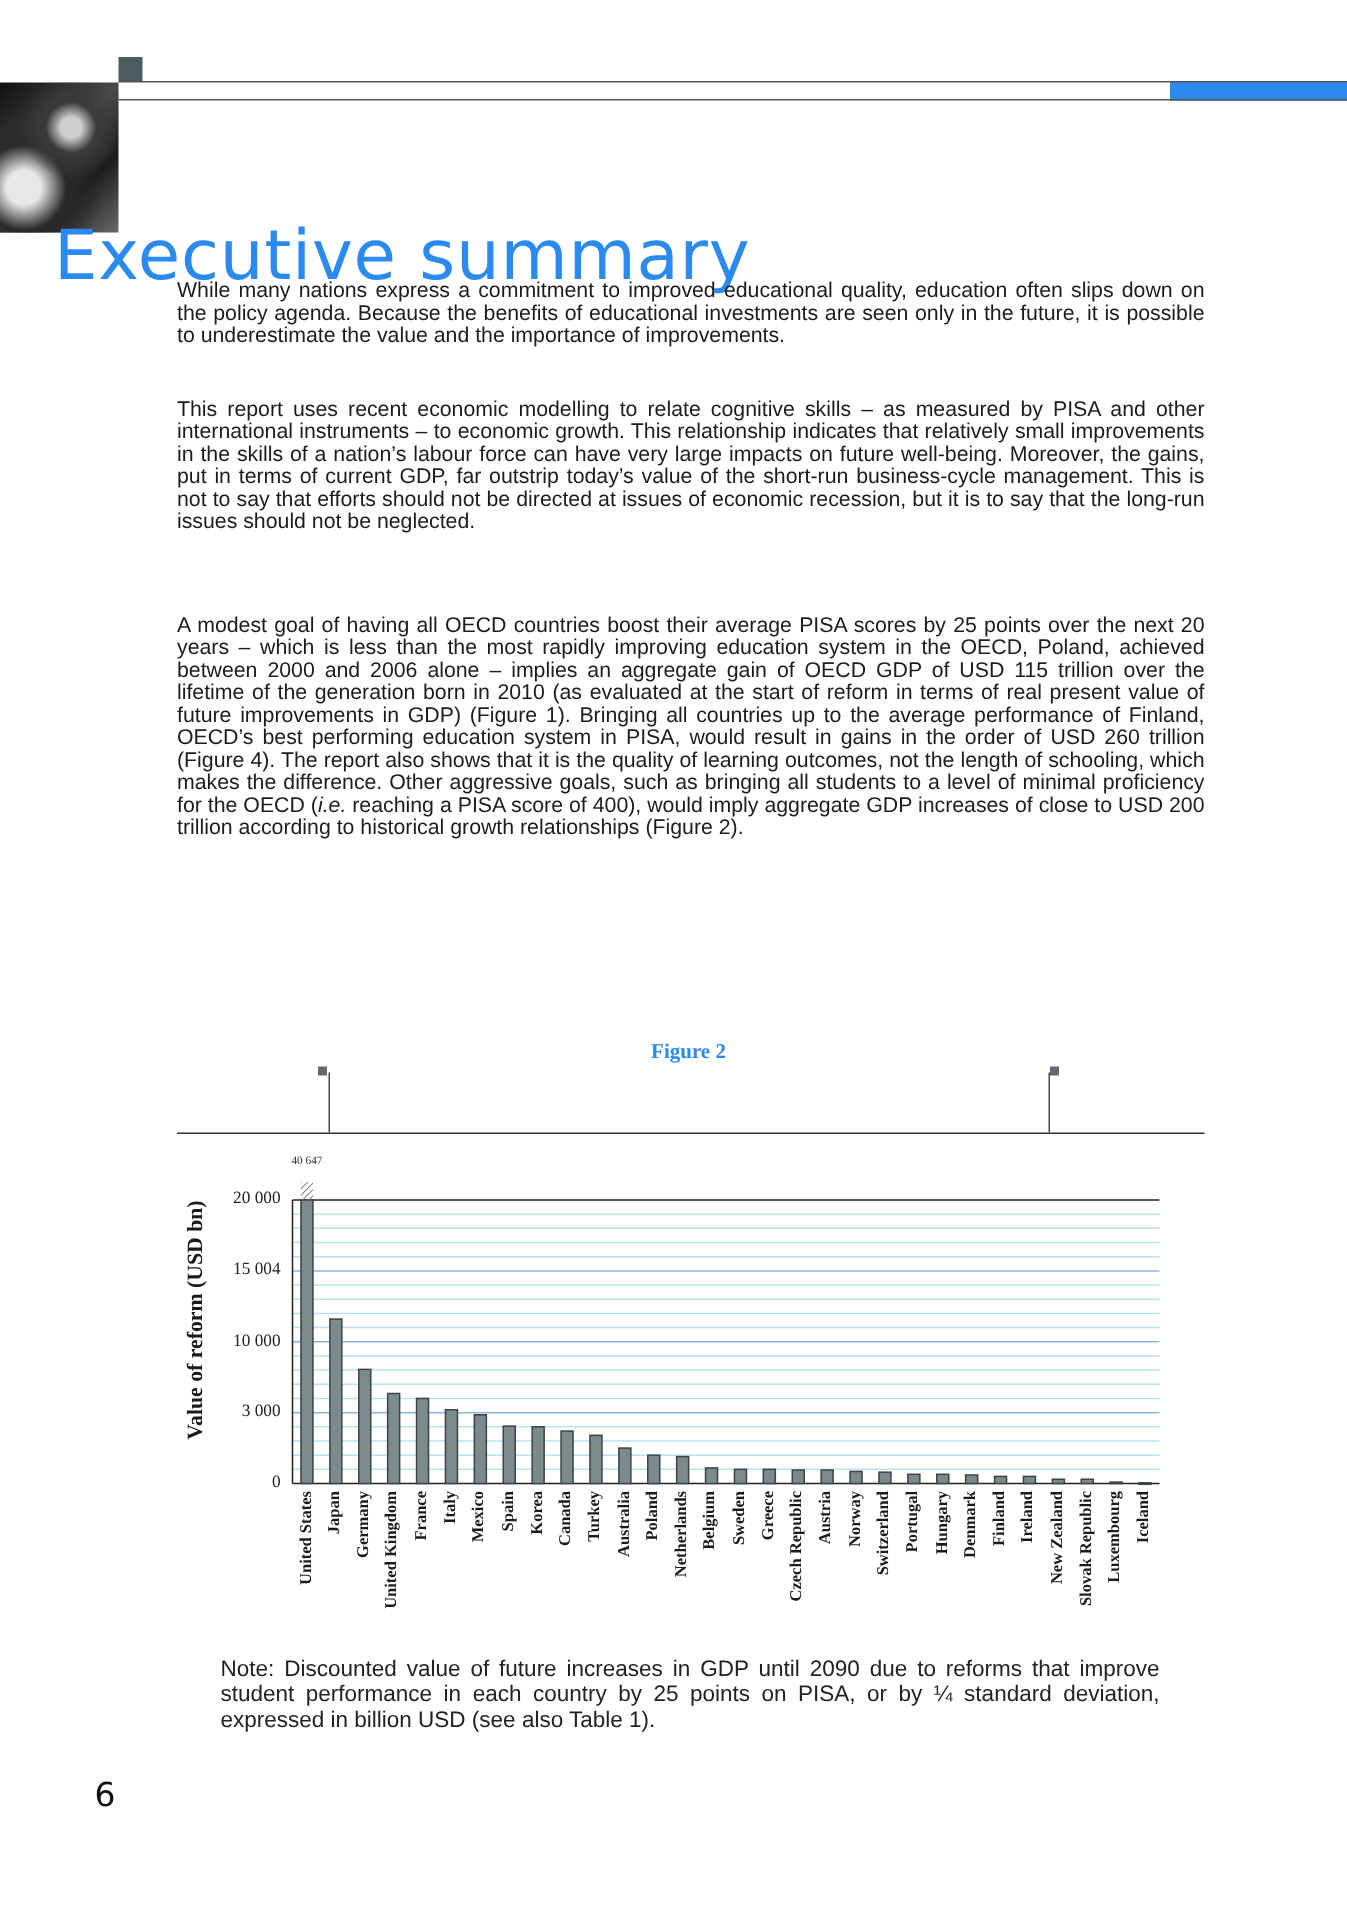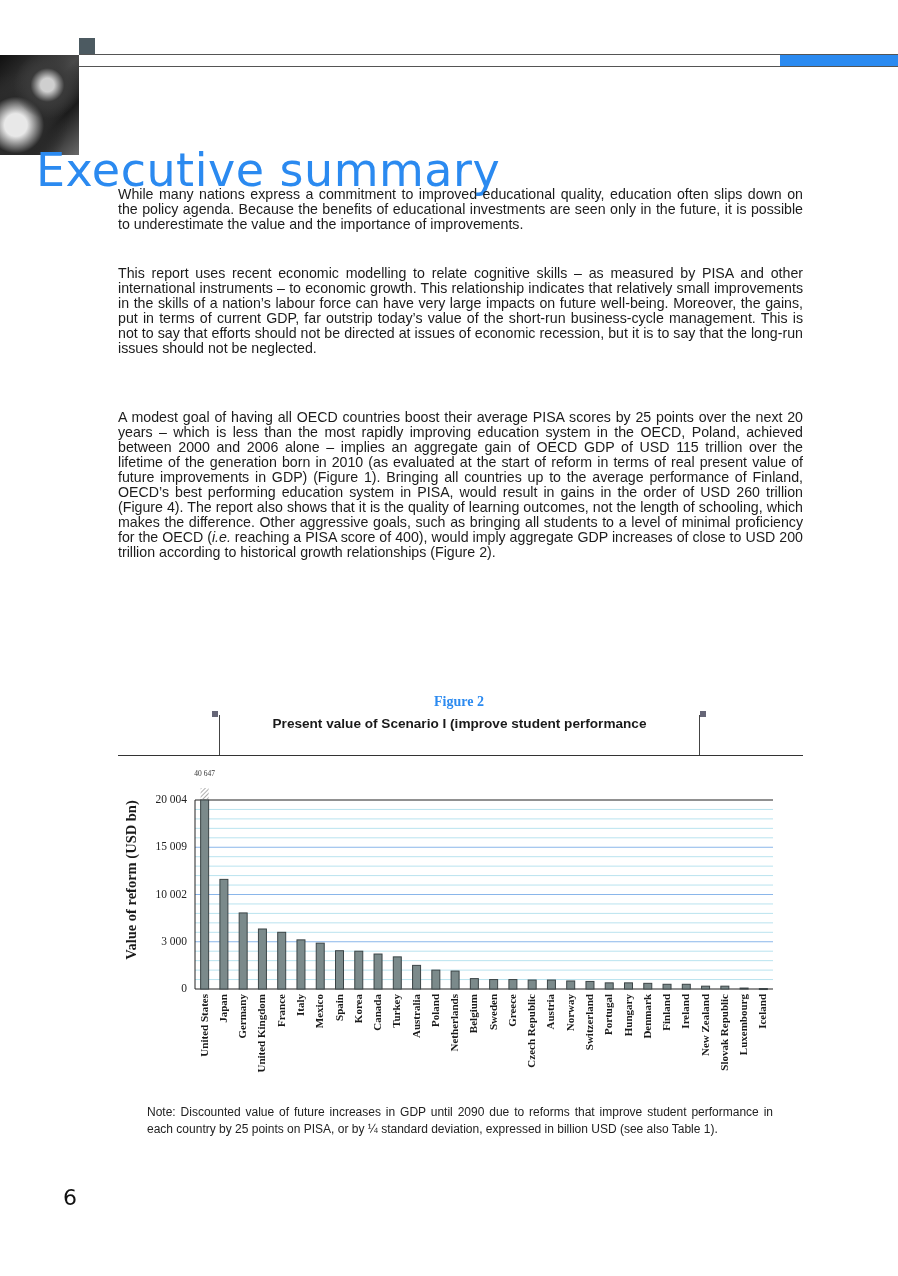--- a/index.html
+++ b/index.html
@@ -29,21 +29,21 @@
   .fig-tick.l { left:212px; top:711px; }
   .fig-tick.r { left:700px; top:711px; }
   .fig-rule { position:absolute; left:118px; top:755px; width:685px; height:1px; background:#333; }
 
   .chart { position:absolute; left:0; top:0; }
   .ylabel { position:absolute; left:131px; top:880px; transform:translate(-50%,-50%) rotate(-90deg); font-family:"Liberation Serif", serif; font-weight:bold; font-size:14.5px; white-space:nowrap; }
   .ytick { position:absolute; width:70px; right:calc(898px - 187px); text-align:right; font-family:"Liberation Serif", serif; font-size:11.5px; color:#222; }
 
   .xlabel { position:absolute; top:994px; font-family:"Liberation Serif", serif; font-weight:bold; font-size:11px; white-space:nowrap; transform-origin:0 0; transform:rotate(-90deg) translateX(-100%); text-align:right; }
 
-  .note { position:absolute; left:147px; width:626px; top:1104px; font-size:12px; line-height:17px; color:#222; text-align:justify; }
+  .note { position:absolute; left:147px; width:626px; top:1104px; font-size:15px; line-height:17px; color:#222; text-align:justify; }
   .page-num { position:absolute; left:63px; top:1185px; font-size:22px; font-family:"DejaVu Sans", sans-serif; color:#111; }
 </style>
 </head>
 <body>
 
 <div class="photo"></div>
 <div class="corner-square"></div>
 <div class="rule-top"></div>
 <div class="rule-bottom"></div>
 <div class="blue-bar"></div>
@@ -51,31 +51,30 @@
 <h1 class="title">Executive summary</h1>
 
 <p class="body-text p1" style="margin:0">While many nations express a commitment to improved educational quality, education often slips down on the policy agenda. Because the benefits of educational investments are seen only in the future, it is possible to underestimate the value and the importance of improvements.</p>
 <p class="body-text p2" style="margin:0">This report uses recent economic modelling to relate cognitive skills – as measured by PISA and other international instruments – to economic growth. This relationship indicates that relatively small improvements in the skills of a nation’s labour force can have very large impacts on future well-being. Moreover, the gains, put in terms of current GDP, far outstrip today’s value of the short-run business-cycle management. This is not to say that efforts should not be directed at issues of economic recession, but it is to say that the long-run issues should not be neglected.</p>
 <p class="body-text p3" style="margin:0"><span>A modest goal of having all OECD countries boost their average PISA scores by 25 points over the next 20 years – which is less than the most rapidly improving education system in the OECD, Poland, achieved between 2000 and 2006 alone – implies an aggregate gain of OECD GDP of USD 115 trillion over the lifetime of the generation born in 2010 (as evaluated at the start of reform in terms of real present value of future improvements in GDP) (Figure 1). Bringing all countries up to the average performance of Finland, OECD’s best performing education system in PISA, would result in gains in the order of USD 260 trillion (Figure 4). The report also shows that it is the quality of learning outcomes, not the length of schooling, which makes the difference. Other aggressive goals, such as bringing all students to a level of minimal proficiency for the OECD (</span><i>i.e.</i><span> reaching a PISA score of 400), would imply aggregate GDP increases of close to USD 200 trillion according to historical growth relationships (Figure 2).</span></p>
 
 <div class="fig-label">Figure 2</div>
 <div class="fig-tick l"></div>
 <div class="fig-tick r"></div>
 <div class="fig-caption">
-  <div>Present value of Scenario I (improve student performance</div>
 </div>
 <div class="fig-rule"></div>
 
 <div class="ylabel">Value of reform (USD bn)</div>
 <div id="yticks">
     <div class="ytick" style="top: 982px; left: 117px;">0</div>
     <div class="ytick" style="top: 934.75px; left: 117px;">3 000</div>
-    <div class="ytick" style="top: 887.5px; left: 117px;">10 002</div>
-    <div class="ytick" style="top: 840.25px; left: 117px;">15 009</div>
-    <div class="ytick" style="top: 793px; left: 117px;">20 004</div>
+    <div class="ytick" style="top: 887.5px; left: 117px;">10 000</div>
+    <div class="ytick" style="top: 840.25px; left: 117px;">15 004</div>
+    <div class="ytick" style="top: 793px; left: 117px;">20 000</div>
   </div>
 
 <svg id="chart-svg" class="chart" width="898" height="1276" style="position:absolute;left:0;top:0;pointer-events:none;">
     <defs>
       <pattern id="hatch" width="3" height="3" patternUnits="userSpaceOnUse" patternTransform="rotate(45)">
         <line x1="0" y1="0" x2="0" y2="3" stroke="#777" stroke-width="1.2"></line>
       </pattern>
     </defs>
     <line x1="195" x2="773" y1="979.55" y2="979.55" stroke="#b9e3ef" stroke-width="1"></line>
     <line x1="195" x2="773" y1="970.1" y2="970.1" stroke="#b9e3ef" stroke-width="1"></line>

